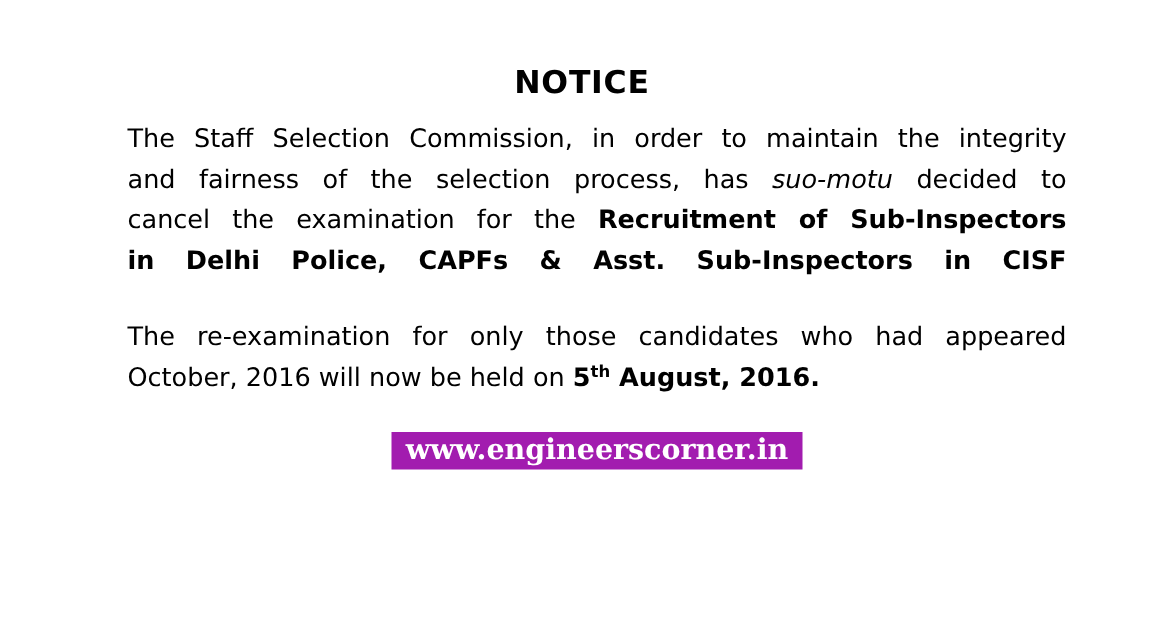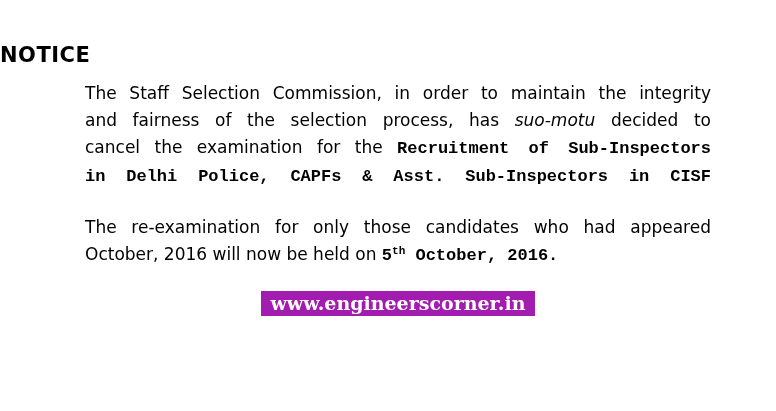--- a/index.html
+++ b/index.html
@@ -8,42 +8,42 @@
     height: 411px;
     background: #ffffff;
     color: #000000;
     font-family: "DejaVu Sans", "Liberation Sans", sans-serif;
     overflow: hidden;
   }
   .page { width: 776px; height: 411px; }
   .notice-title {
     margin: 0;
     padding-top: 43px;
-    text-align: left;
+    text-align: center;
     font-size: 21px;
     line-height: 25px;
     font-weight: bold;
     letter-spacing: 0.5px;
   }
   .content {
     margin: 12px 0 0 85px;
     width: 626px;
   }
   .para { margin: 0; }
   .para + .para { margin-top: 24px; }
   .line {
     font-size: 17px;
     line-height: 27px;
     white-space: normal;
   }
   .just {
     text-align: justify;
     text-align-last: justify;
   }
-  .b { font-weight: bold; font-family: Liberation Mono, monospace; }
+  .b { font-weight: bold; }
   .i { font-style: italic; }
   .sup {
     font-size: 11px;
     line-height: 0;
     vertical-align: 6px;
     letter-spacing: 0;
   }
   .watermark {
     margin: 22px auto 0 auto;
     width: max-content;
@@ -65,21 +65,21 @@
   <div class="content">
     <div>
         <div class="para">
           <div class="line just"><span>The Staff Selection Commission, in order to maintain the integrity</span></div>
           <div class="line just"><span>and fairness of the selection process, has </span><span class="i">suo-motu</span><span> decided to</span></div>
           <div class="line just"><span>cancel the examination for the </span><span class="b">Recruitment of Sub-Inspectors</span></div>
           <div class="line just"><span class="b">in Delhi Police, CAPFs &amp; Asst. Sub-Inspectors in CISF</span></div>
         </div>
         <div class="para">
           <div class="line just"><span>The re-examination for only those candidates who had appeared</span></div>
-          <div class="line"><span>October, 2016 will now be held on </span><span class="b">5</span><span class="b sup">th</span><span class="b"> October, 2016.</span></div>
+          <div class="line"><span>October, 2016 will now be held on </span><span class="b">5</span><span class="b sup">th</span><span class="b"> August, 2016.</span></div>
         </div>
       </div>
 
     <div class="watermark">
       <span>www.engineerscorner.in</span>
     </div>
   </div>
 </div>
 
 </body></html>

